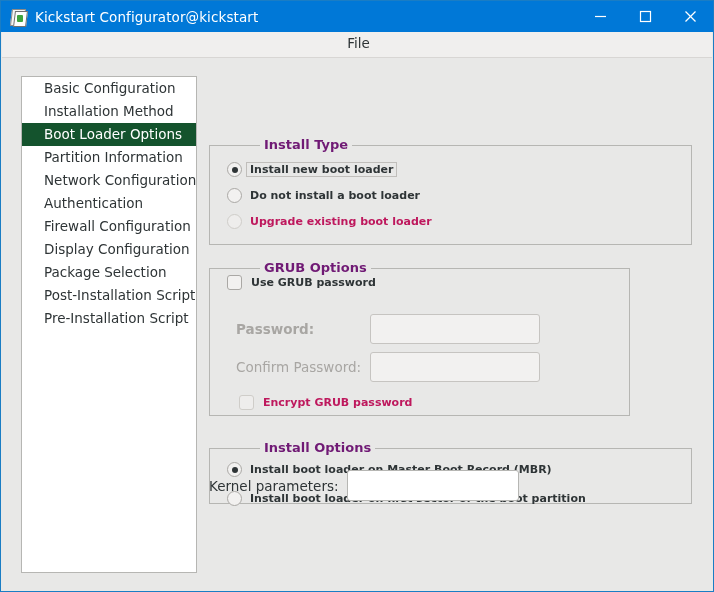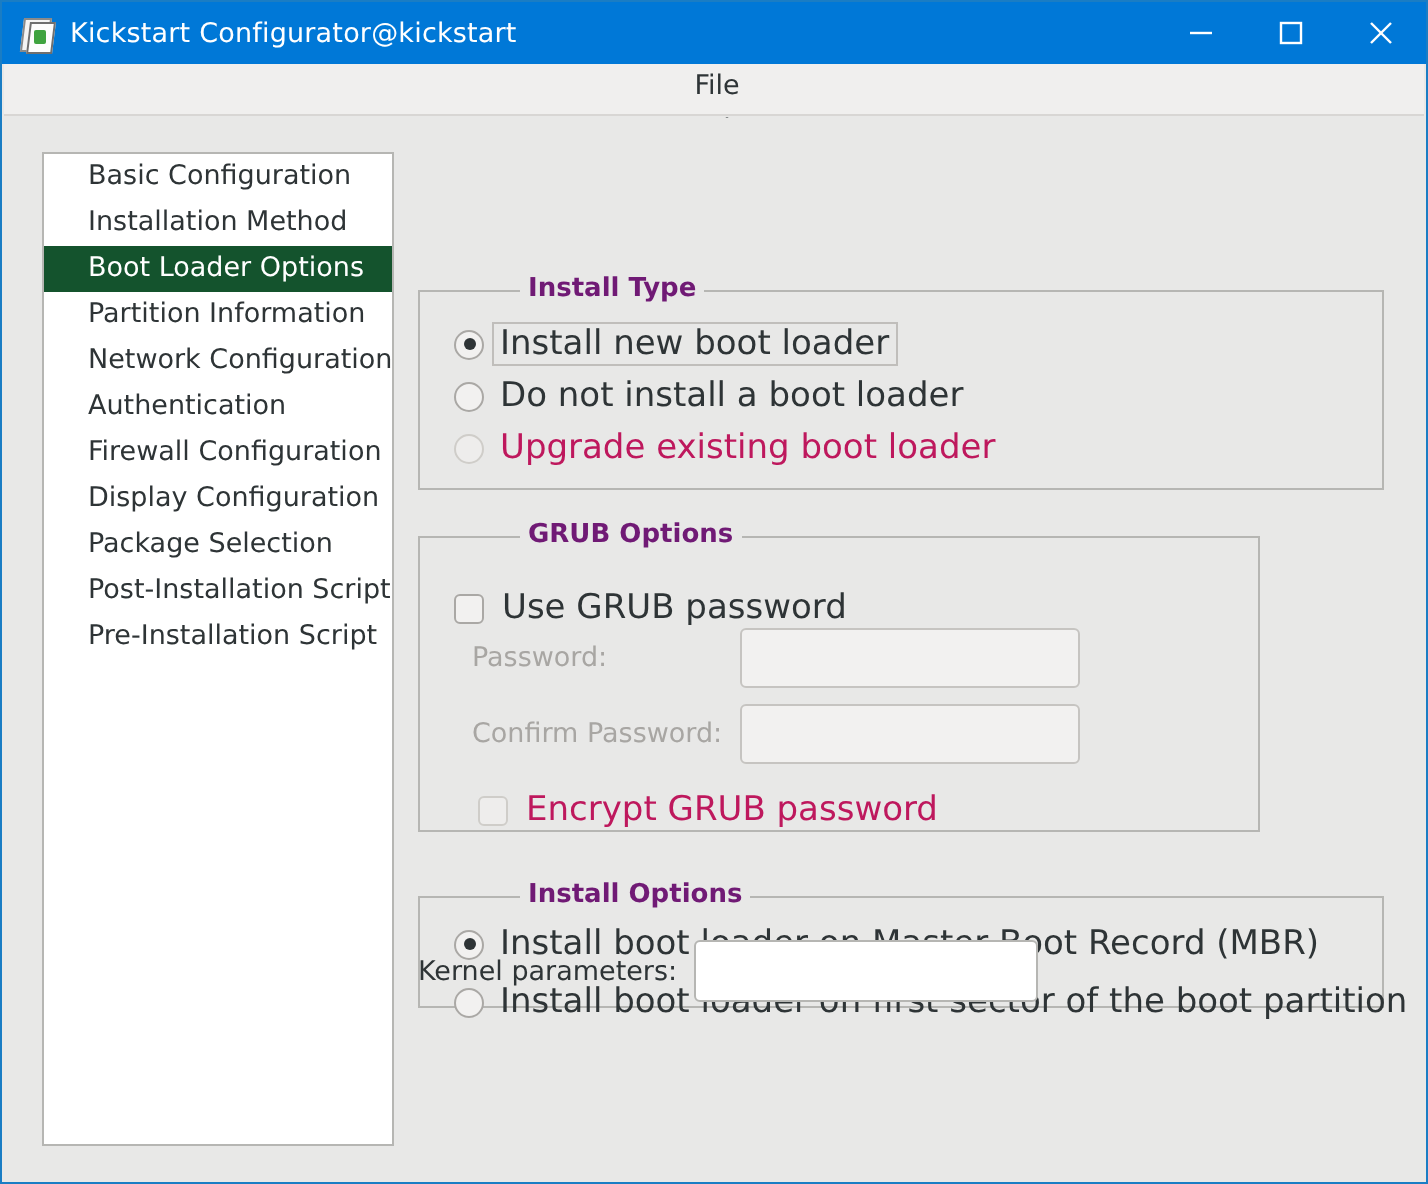--- a/index.html
+++ b/index.html
@@ -195,22 +195,23 @@
     background: #f2f1f0;
     box-sizing: border-box;
     flex: none;
     margin-right: 9px;
   }
   .checkbox.disabled {
     border-color: #cfcdc9;
     background: #eeedec;
   }
   .opt-label {
-    font-size: 17px;
-    color: #2e3436;
+    font-size: 11px;
+    color: #2e3436;
+    font-weight: bold;
   }
   .opt-label.disabled { color: #be185d; }
   .opt-label.focused {
     border: 1px solid #c0bebb;
     padding: 0px 3px;
     margin: -1px -4px;
   }
 
   
   .field-label {
@@ -305,26 +306,26 @@
 
       <div class="opt-row" style="left:17px; top:68px;">
         <span class="radio disabled"></span>
         <span class="opt-label disabled">Upgrade existing boot loader</span>
       </div>
     </div>
 
     <div class="groupbox" id="grp-grub">
       <div class="group-title">GRUB Options</div>
 
-      <div class="opt-row" style="left:17px; top:25px;">
+      <div class="opt-row" style="left:17px; top:6px;">
         <span class="checkbox"></span>
         <span class="opt-label">Use GRUB password</span>
       </div>
 
-      <div class="field-label disabled" style="left:26px; top:52px;">Password:</div>
+      <div class="field-label disabled" style="left:26px; top:52px;font-weight:bold;">Password:</div>
       <input class="textinput disabled" type="text" disabled="" style="left: 160px; top: 45px; width: 170px; height: 30px;" placeholder="">
 
       <div class="field-label disabled" style="left:26px; top:90px;">Confirm Password:</div>
       <input class="textinput disabled" type="text" disabled="" style="left: 160px; top: 83px; width: 170px; height: 30px;" placeholder="">
 
       <div class="opt-row" style="left:29px; top:126px;">
         <span class="checkbox disabled"></span>
         <span class="opt-label disabled">Encrypt GRUB password</span>
       </div>
     </div>

